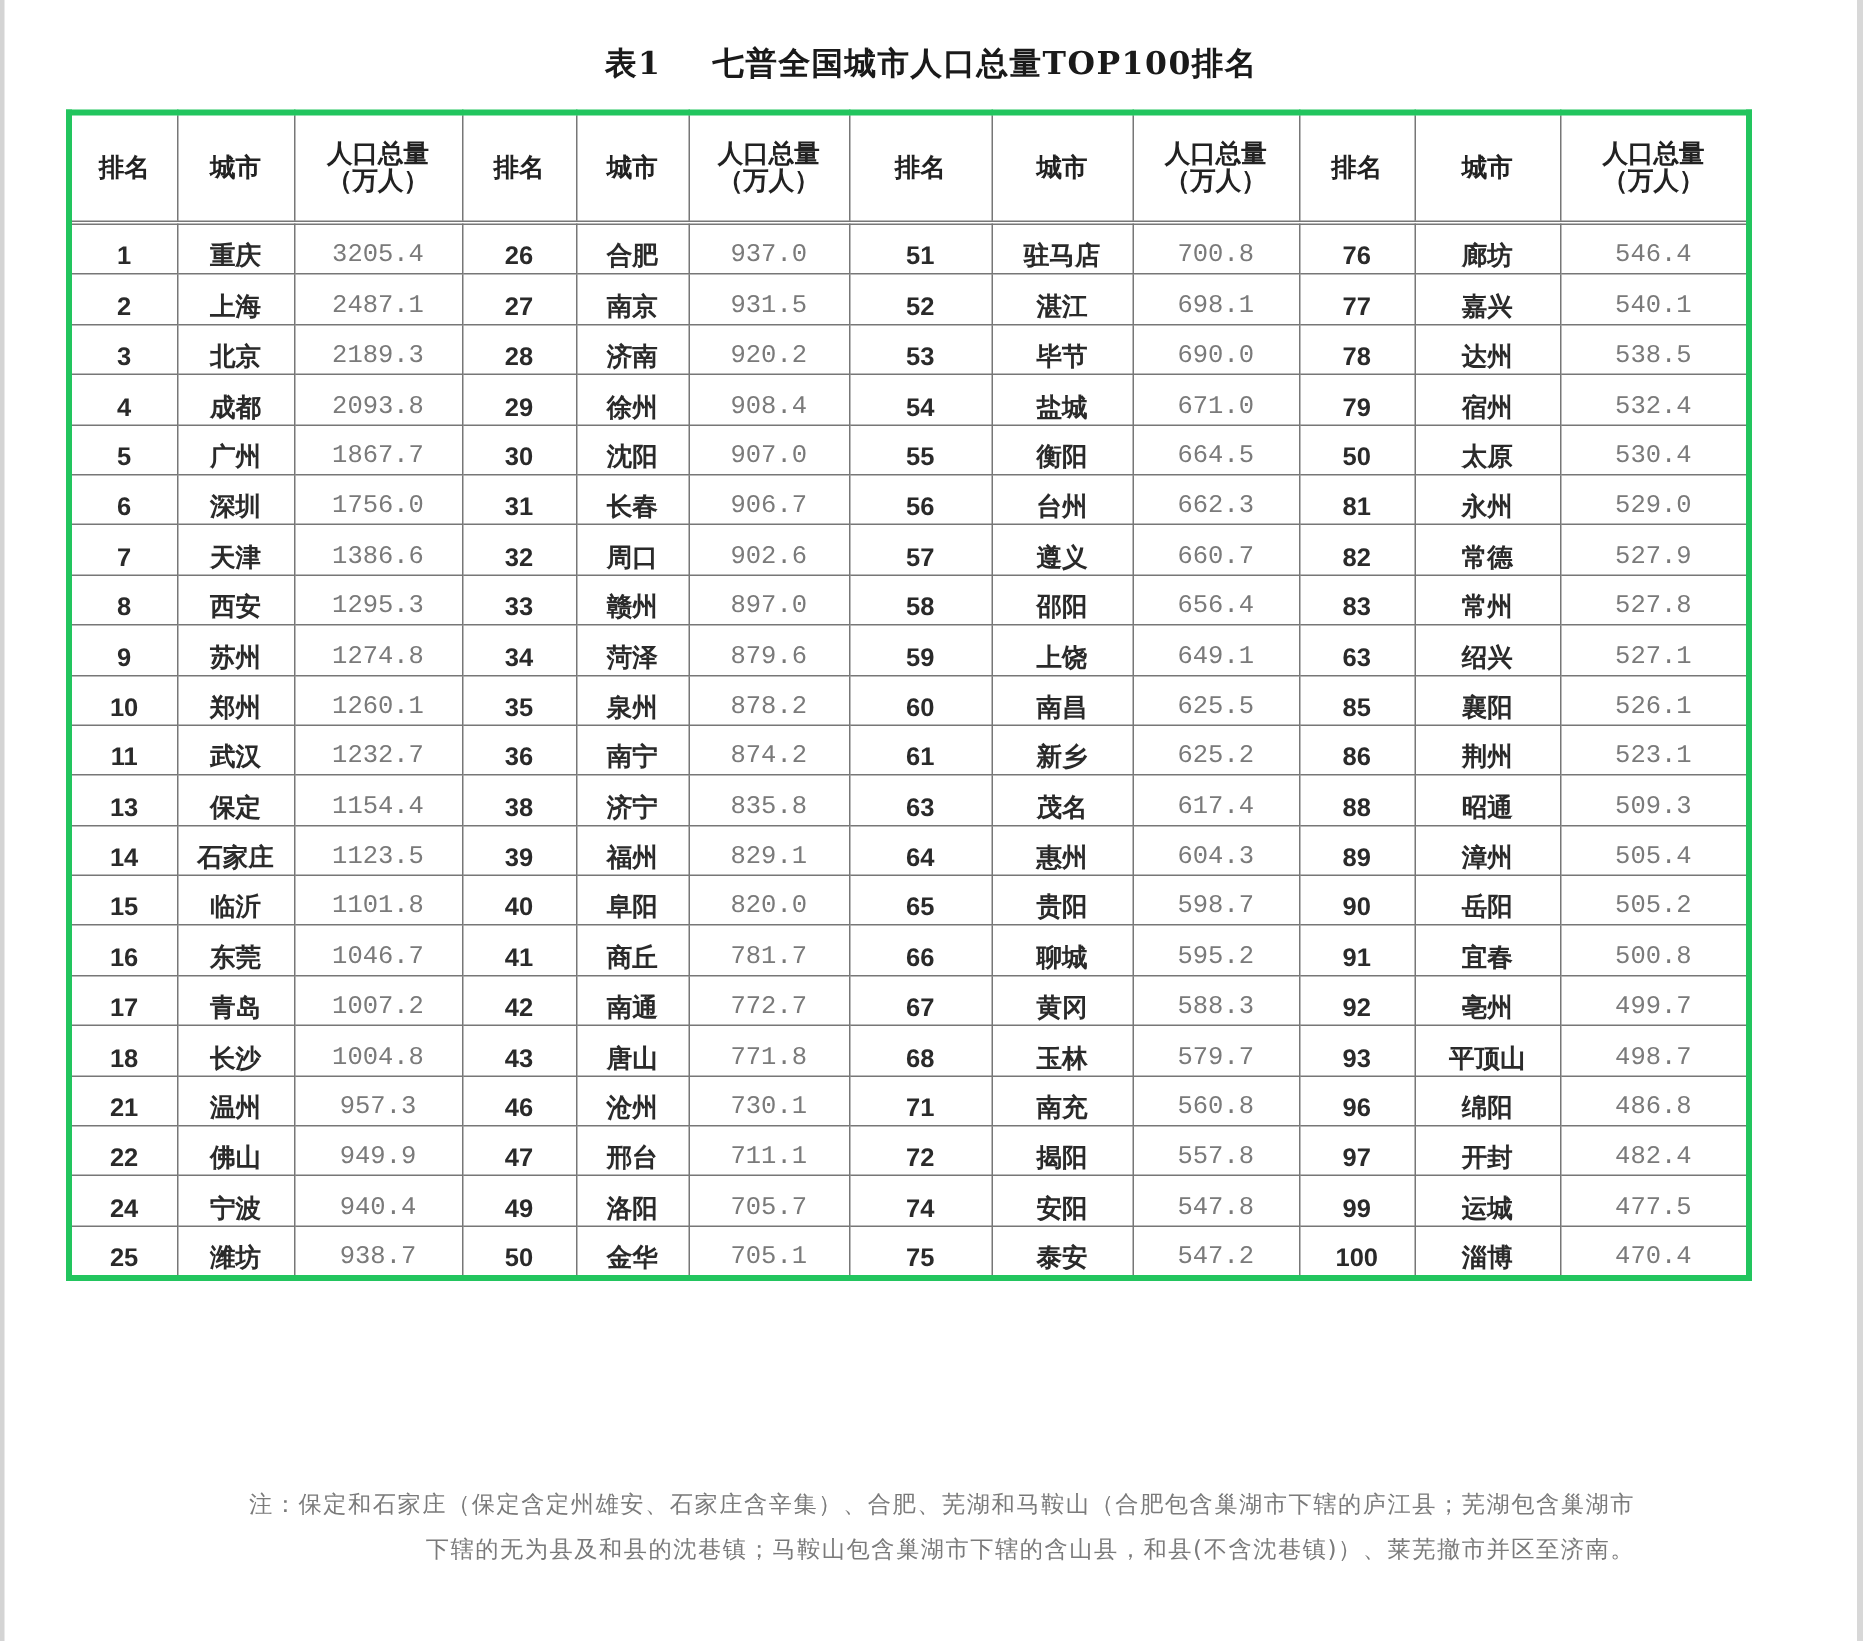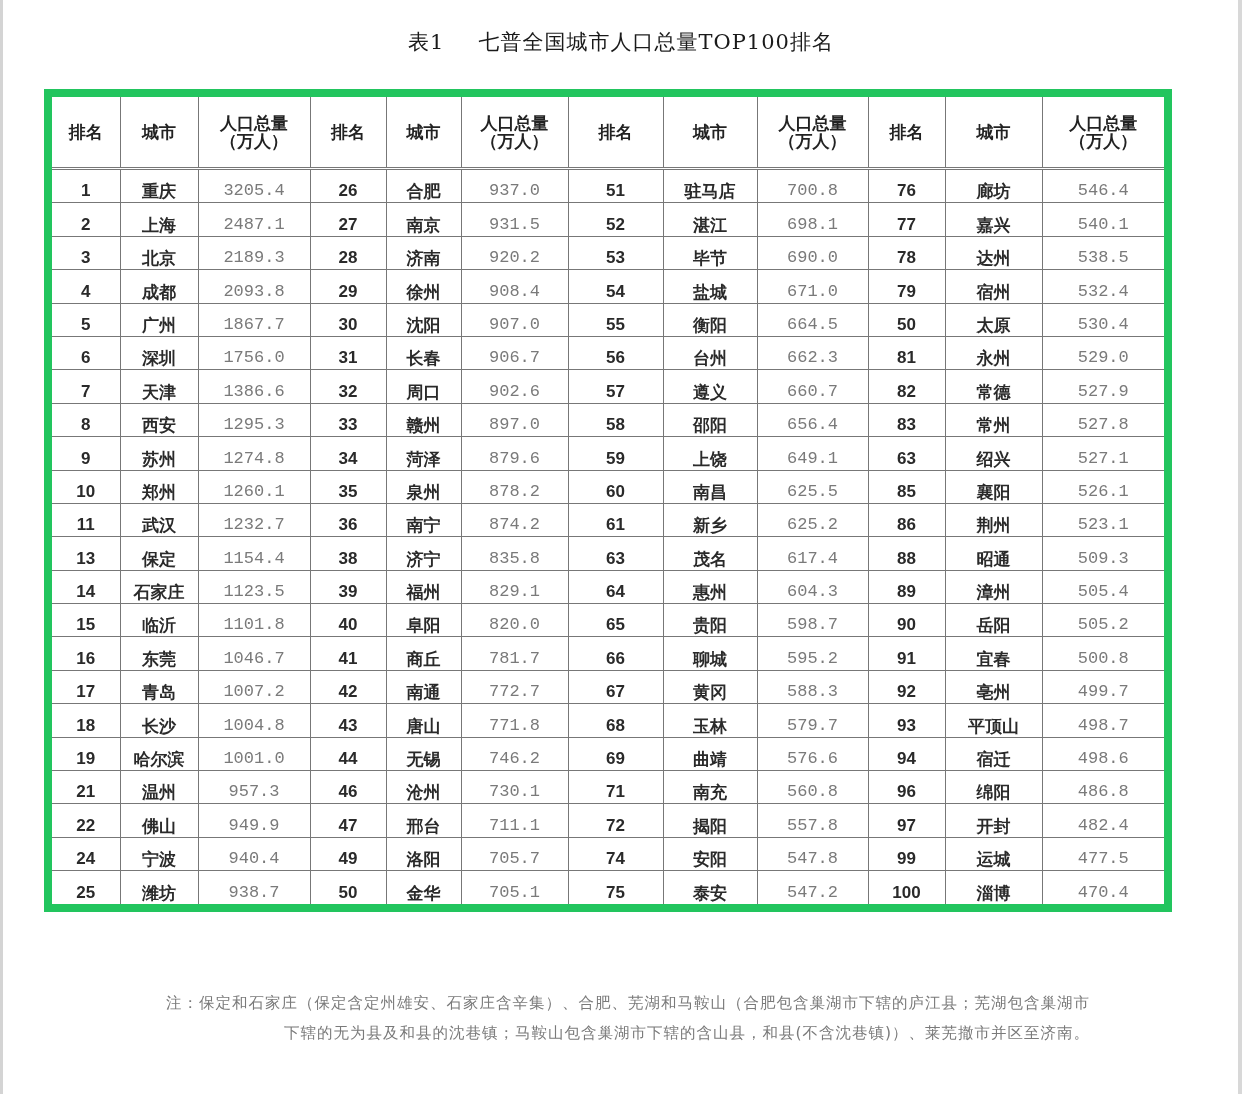--- a/index.html
+++ b/index.html
@@ -1,24 +1,24 @@
 <!DOCTYPE html>
 <html><head>
 <meta charset="utf-8">
 <style>
   html, body { margin: 0; padding: 0; background: #ffffff; }
   body { width: 1242px; height: 1094px; position: relative; overflow: hidden;
          font-family: "DejaVu Serif", "Liberation Serif", serif; color: #222; }
   .page-edge-left { position: absolute; left: 0; top: 0; width: 3px; height: 1094px; background: #d4d4d4; }
   .page-edge-right { position: absolute; right: 0; top: 0; width: 4px; height: 1094px; background: #d8d8d8; }
   .title { position: absolute; top: 28px; left: 0; width: 1242px; text-align: center;
-           font-size: 21px; font-weight: normal; letter-spacing: 1px; color: #1a1a1a; }
+           font-size: 21px; font-weight: bold; letter-spacing: 1px; color: #1a1a1a; }
   .title .label { margin-right: 34px; }
   table.pop { position: absolute; left: 44px; top: 73px; width: 1120px;
-              border-collapse: collapse; table-layout: fixed; border: 8px solid #22c55e; margin-top: 16px; }
+              border-collapse: collapse; table-layout: fixed; border: 4px solid #22c55e; }
   table.pop th, table.pop td { border: 1.5px solid #777; text-align: center; padding: 0; }
   table.pop thead th { height: 70px; font-size: 17px; font-weight: bold; color: #222;
                        line-height: 18px; font-family: "DejaVu Serif", serif; }
   table.pop thead tr { border-bottom: 3px double #777; }
   table.pop tbody td { height: 32.4px; font-size: 17px; vertical-align: bottom; padding-bottom: 0px; line-height: 22px; }
   td.rank { font-family: "Liberation Sans", sans-serif; font-weight: bold; color: #2a2a2a; font-size: 18px; }
   td.city { font-weight: bold; color: #2a2a2a; font-family: "DejaVu Sans", sans-serif; font-size: 17px; }
   td.val { color: #7a7a7a; font-family: "Liberation Mono", monospace; font-size: 17px; }
   .note { position: absolute; left: 150px; top: 988px; width: 940px; font-size: 15.5px;
           line-height: 30px; color: #7a7a7a; font-family: "DejaVu Sans", sans-serif; letter-spacing: 1px; text-align: right; }
@@ -309,34 +309,20 @@
         <td class="city">唐山</td>
         <td class="val">771.8</td>
         <td class="rank">68</td>
         <td class="city">玉林</td>
         <td class="val">579.7</td>
         <td class="rank">93</td>
         <td class="city">平顶山</td>
         <td class="val">498.7</td>
       </tr>
       <tr>
-        <td class="rank">19</td>
-        <td class="city">哈尔滨</td>
-        <td class="val">1001.0</td>
-        <td class="rank">44</td>
-        <td class="city">无锡</td>
-        <td class="val">746.2</td>
-        <td class="rank">69</td>
-        <td class="city">曲靖</td>
-        <td class="val">576.6</td>
-        <td class="rank">94</td>
-        <td class="city">宿迁</td>
-        <td class="val">498.6</td>
-      </tr>
-      <tr>
         <td class="rank">21</td>
         <td class="city">温州</td>
         <td class="val">957.3</td>
         <td class="rank">46</td>
         <td class="city">沧州</td>
         <td class="val">730.1</td>
         <td class="rank">71</td>
         <td class="city">南充</td>
         <td class="val">560.8</td>
         <td class="rank">96</td>

